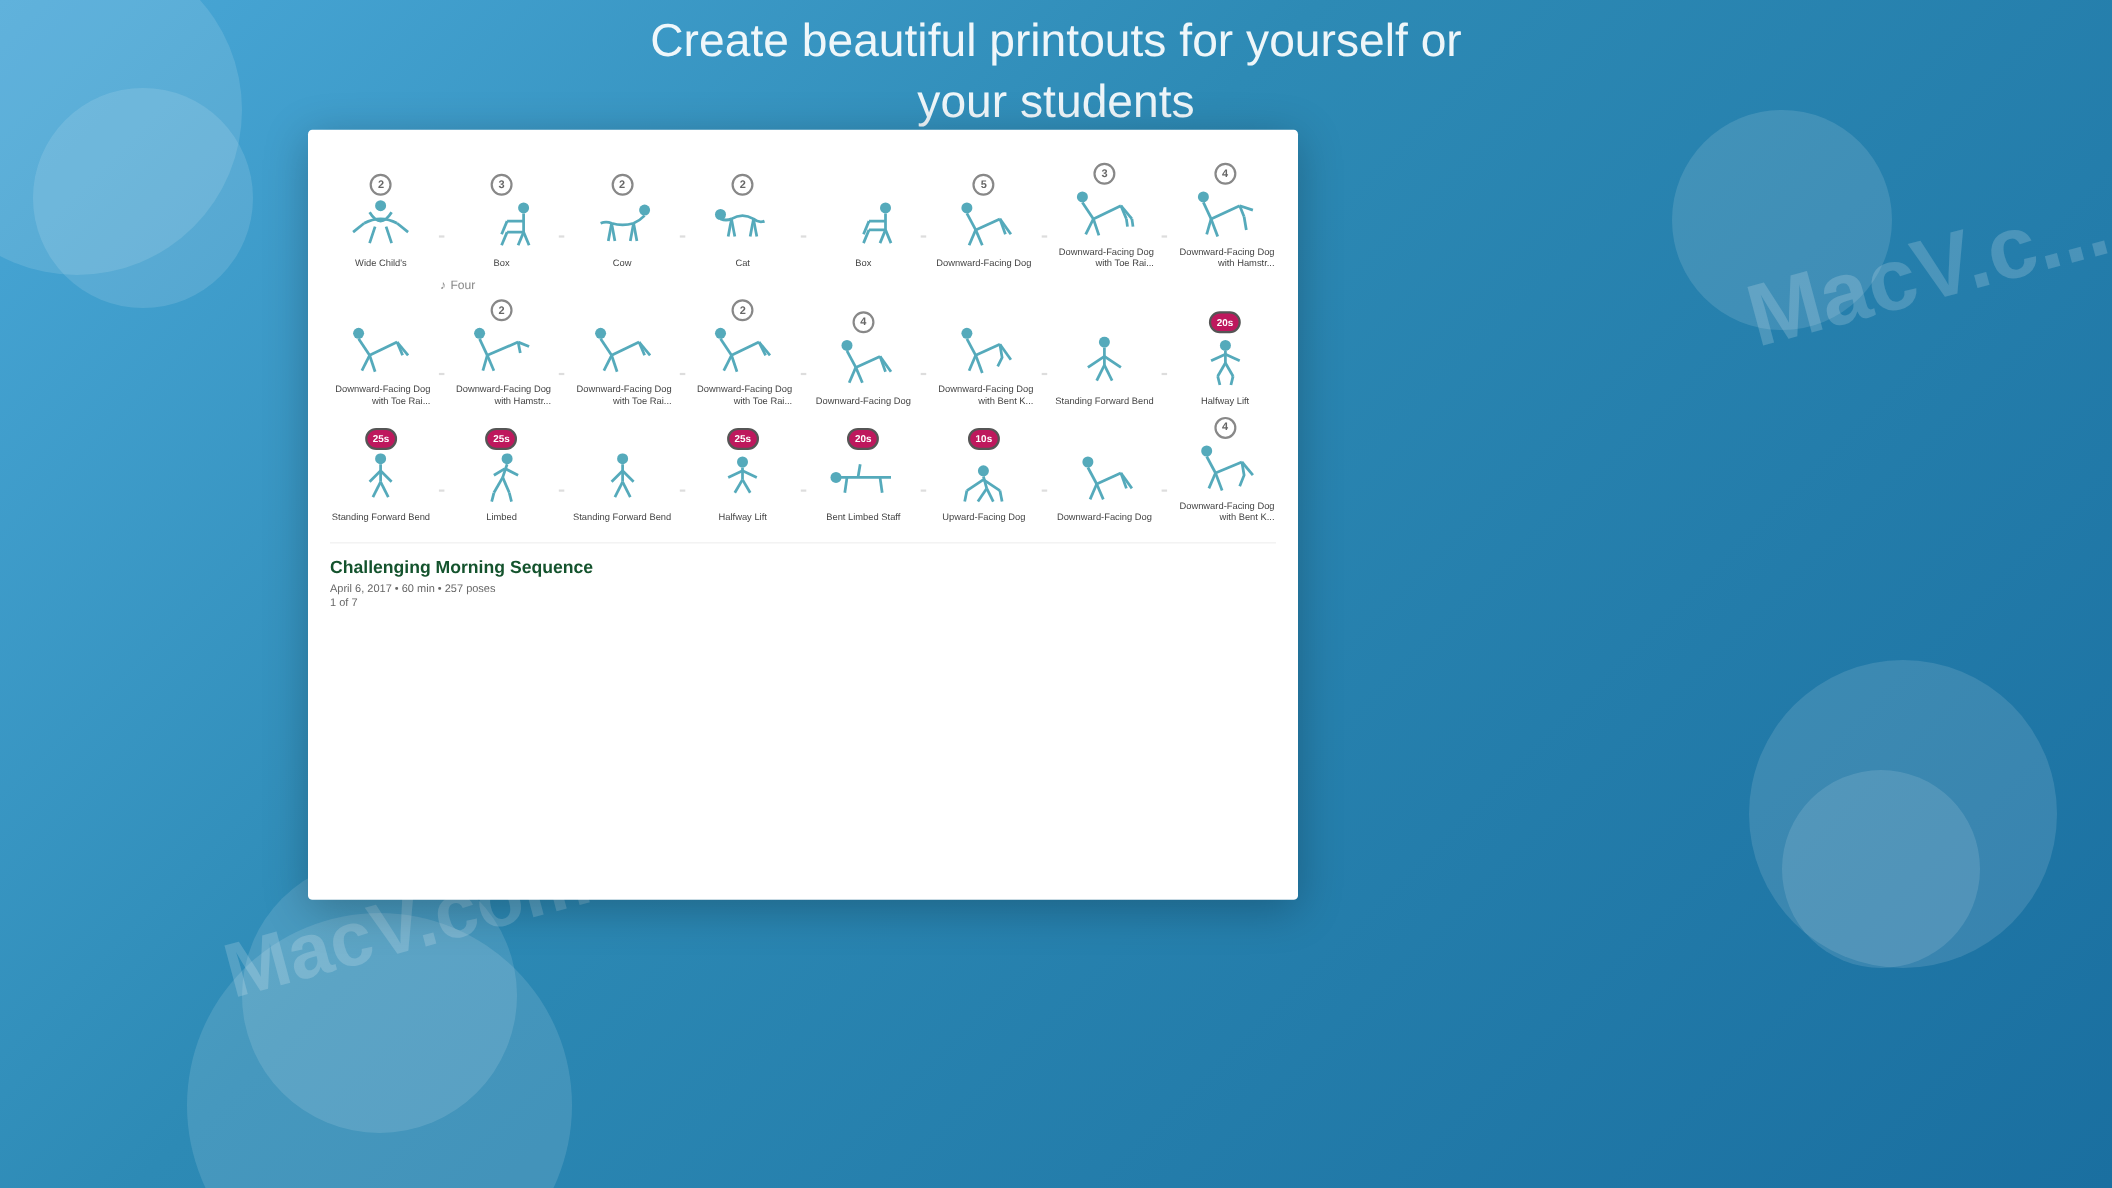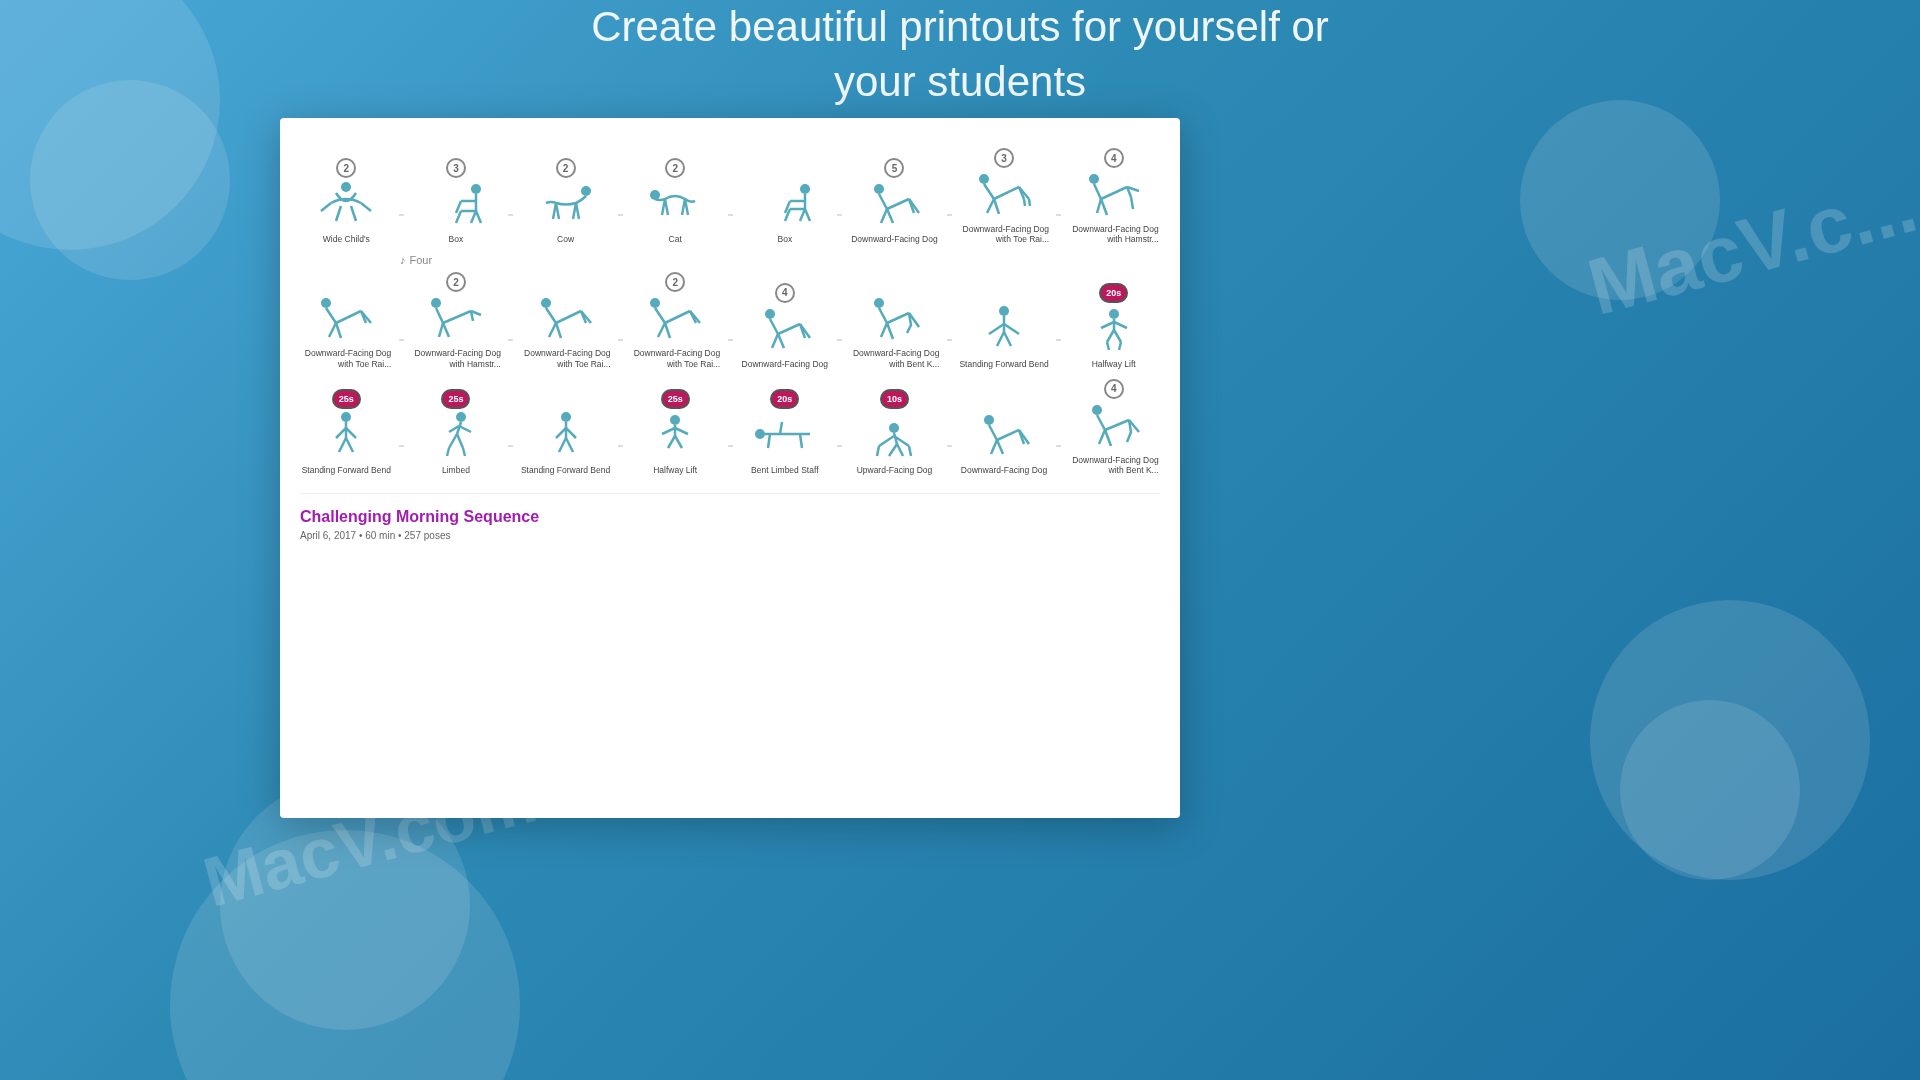--- a/index.html
+++ b/index.html
@@ -18,20 +18,21 @@
       border-radius: 50%;
       background: rgba(255,255,255,0.12);
     }
 
     .header-text {
       position: absolute;
       top: 0;
       left: 0;
       right: 0;
       text-align: center;
+      padding-top: 10px;
     }
 
     .header-text h1 {
       font-size: 42px;
       color: rgba(255,255,255,0.92);
       font-weight: 400;
       line-height: 1.3;
     }
 
     
@@ -145,21 +146,21 @@
 
     .sequence-footer {
       margin-top: 18px;
       border-top: 1px solid #eee;
       padding-top: 14px;
     }
 
     .seq-title {
       font-size: 16px;
       font-weight: 700;
-      color: #a21caf;
+      color: #14532d;
       margin-bottom: 4px;
     }
 
     .seq-meta {
       font-size: 10px;
       color: #666;
       margin-bottom: 2px;
     }
 
     
@@ -636,15 +637,16 @@
     </div>
   </div>
 
   <div class="sequence-footer">
     <div class="seq-title">Challenging Morning Sequence</div>
     <div class="seq-meta">
       <span>April 6, 2017</span> •
       <span>60 min</span> •
       <span>257 poses</span>
     </div>
+    <div class="seq-meta">1 of 7</div>
   </div>
 
 </div>
 
 </body></html>

